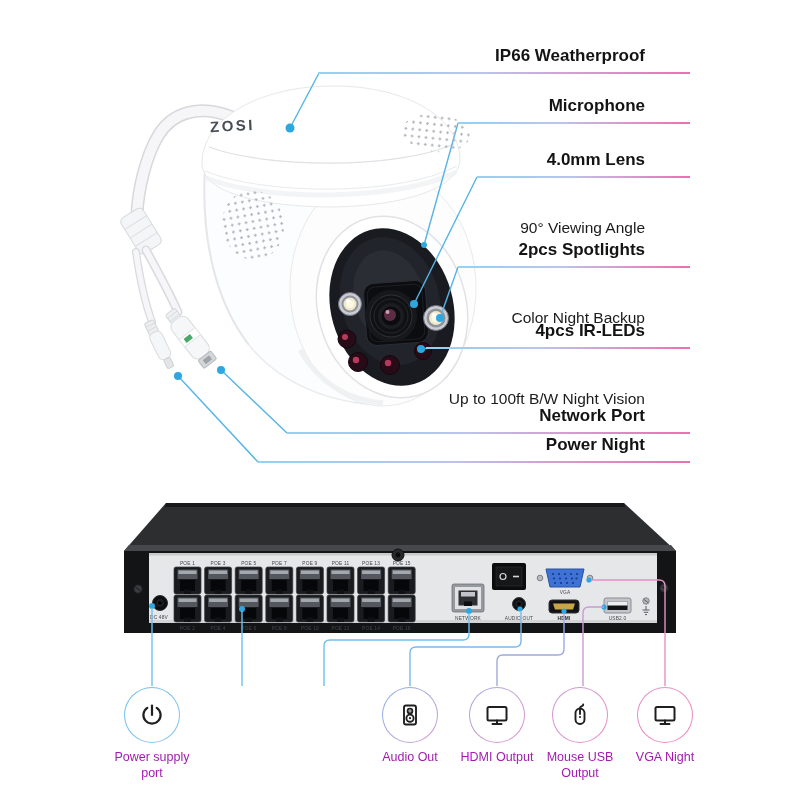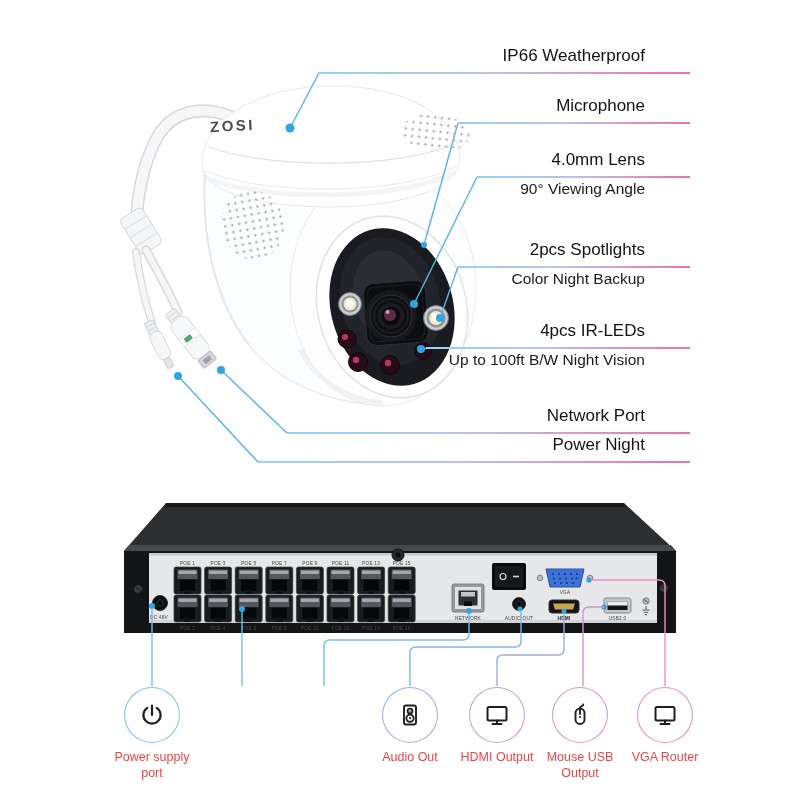--- a/index.html
+++ b/index.html
@@ -14,34 +14,34 @@
   .dots{position:absolute;z-index:1;border-radius:50%;
         background-image:radial-gradient(#b2b6bc 1.05px, rgba(0,0,0,0) 1.45px);
         background-size:7px 7px;}
   #dots-left{left:222px;top:190px;width:62px;height:70px;transform:rotate(-10deg);}
   #dots-right{left:402px;top:114px;width:68px;height:38px;transform:rotate(6deg);}
 
   .brand{position:absolute;left:210px;top:117px;z-index:2;font-size:15px;font-weight:700;
          color:#474d55;letter-spacing:2.5px;transform:rotate(-3deg);}
 
   
-  .co-label{position:absolute;right:155px;z-index:2;font-size:17px;font-weight:400;
+  .co-label{position:absolute;right:155px;z-index:2;font-size:17px;font-weight:700;
             color:#131313;white-space:nowrap;text-align:right;}
   .co-sub{position:absolute;right:155px;z-index:2;font-size:15.5px;font-weight:400;
-          color:#1b1b1b;white-space:nowrap;text-align:right;}
+          color:#1b1b1b;white-space:nowrap;text-align:right;margin-top:39px;}
   .underline{position:absolute;z-index:2;height:1.6px;
              background:linear-gradient(90deg,#93d2f3 0%,#bcc3e9 45%,#ef6fae 100%);}
 
   
   .legend-item{position:absolute;top:687px;width:100px;z-index:2;text-align:center;}
   .legend-circle{width:54px;height:54px;border-radius:50%;margin:0 auto;
                  border:1.6px solid transparent;display:flex;align-items:center;justify-content:center;
                  background:linear-gradient(#fff,#fff) padding-box,
                             linear-gradient(135deg,var(--c1),var(--c2)) border-box;}
-  .legend-label{margin-top:7px;font-size:12.5px;color:#ef4444;line-height:1.25;}
+  .legend-label{margin-top:7px;font-size:12.5px;color:#a21caf;line-height:1.25;}
   .ic{display:block;}
 </style>
 </head>
 <body>
 
 <div id="scene">
 
   <svg id="art" width="800" height="800" viewBox="0 0 800 800">
     <defs>
       <g id="rj45">
@@ -406,16 +406,16 @@
   <div class="legend-item" style="left:615px">
     <div class="legend-circle" style="--c1:#e191c9;--c2:#f18abc">
       <svg class="ic" width="30" height="30" viewBox="0 0 30 30">
         <g fill="none" stroke="#1f1f1f" stroke-width="2" stroke-linecap="round">
           <rect x="5.5" y="7" width="19" height="13.5" rx="1.5"></rect>
           <path d="M15 20.5 V24"></path>
             <path d="M10.5 24 H19.5"></path>
         </g>
       </svg>
     </div>
-    <div class="legend-label">VGA Router</div>
+    <div class="legend-label">VGA Night</div>
   </div>
 
 </div>
 
 </body></html>

